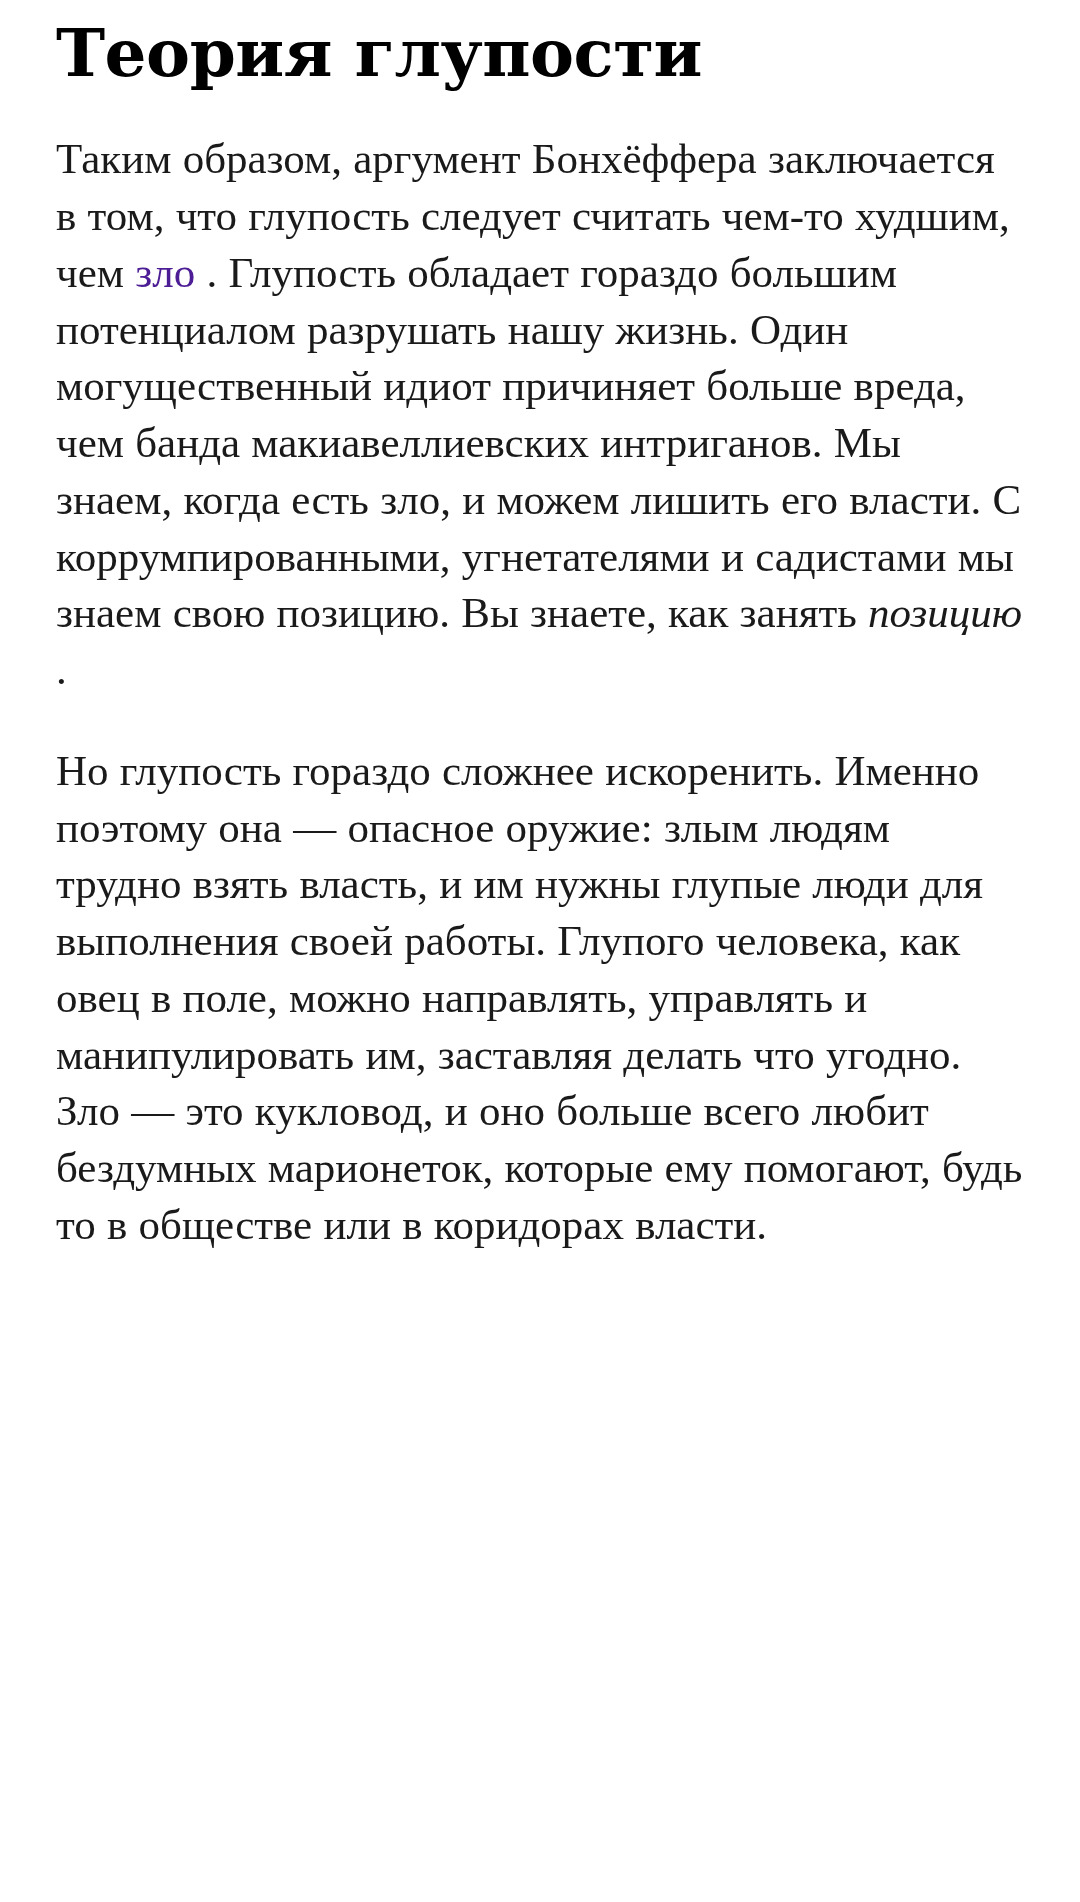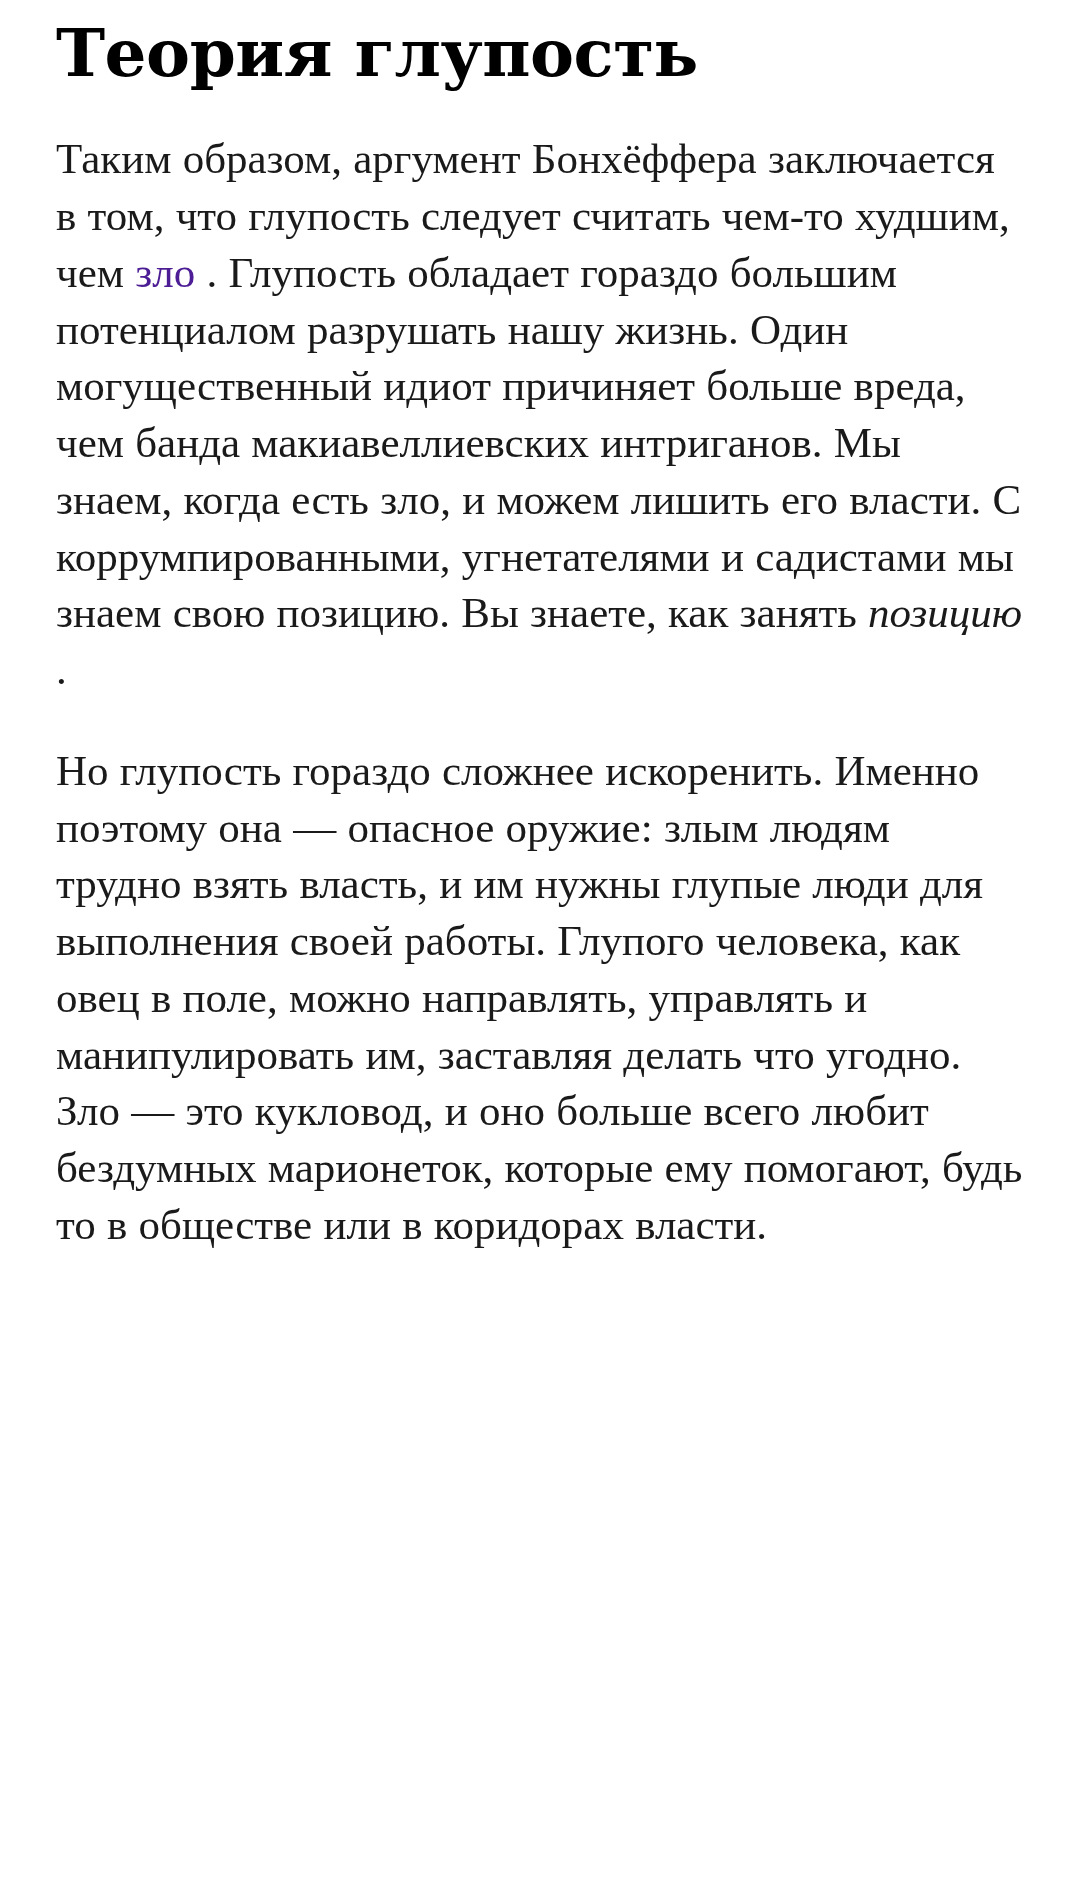--- a/index.html
+++ b/index.html
@@ -45,21 +45,21 @@
     text-decoration: none;
   }
   em.emph {
   }
 </style>
 </head>
 <body>
 
 <div class="page">
 
-  <h1 class="article-title">Теория глупость</h1>
+  <h1 class="article-title">Теория глупости</h1>
 
   <div class="article-body">
 
     <p>
       <span>Таким образом, аргумент Бонхёффера заключается в том, что глупость следует считать чем-то худшим, чем </span><a href="#" class="inline-link">зло</a><span> . Глупость обладает гораздо большим потенциалом разрушать нашу жизнь. Один могущественный идиот причиняет больше вреда, чем банда макиавеллиевских интриганов. Мы знаем, когда есть зло, и можем лишить его власти. С коррумпированными, угнетателями и садистами мы знаем свою позицию. Вы знаете, как занять </span><em class="emph">позицию</em><span> .</span>
     </p>
 
     <p>
       <span>Но глупость гораздо сложнее искоренить. Именно поэтому она — опасное оружие: злым людям трудно взять власть, и им нужны глупые люди для выполнения своей работы. Глупого человека, как овец в поле, можно направлять, управлять и манипулировать им, заставляя делать что угодно. Зло — это кукловод, и оно больше всего любит бездумных марионеток, которые ему помогают, будь то в обществе или в коридорах власти.</span>
     </p>

